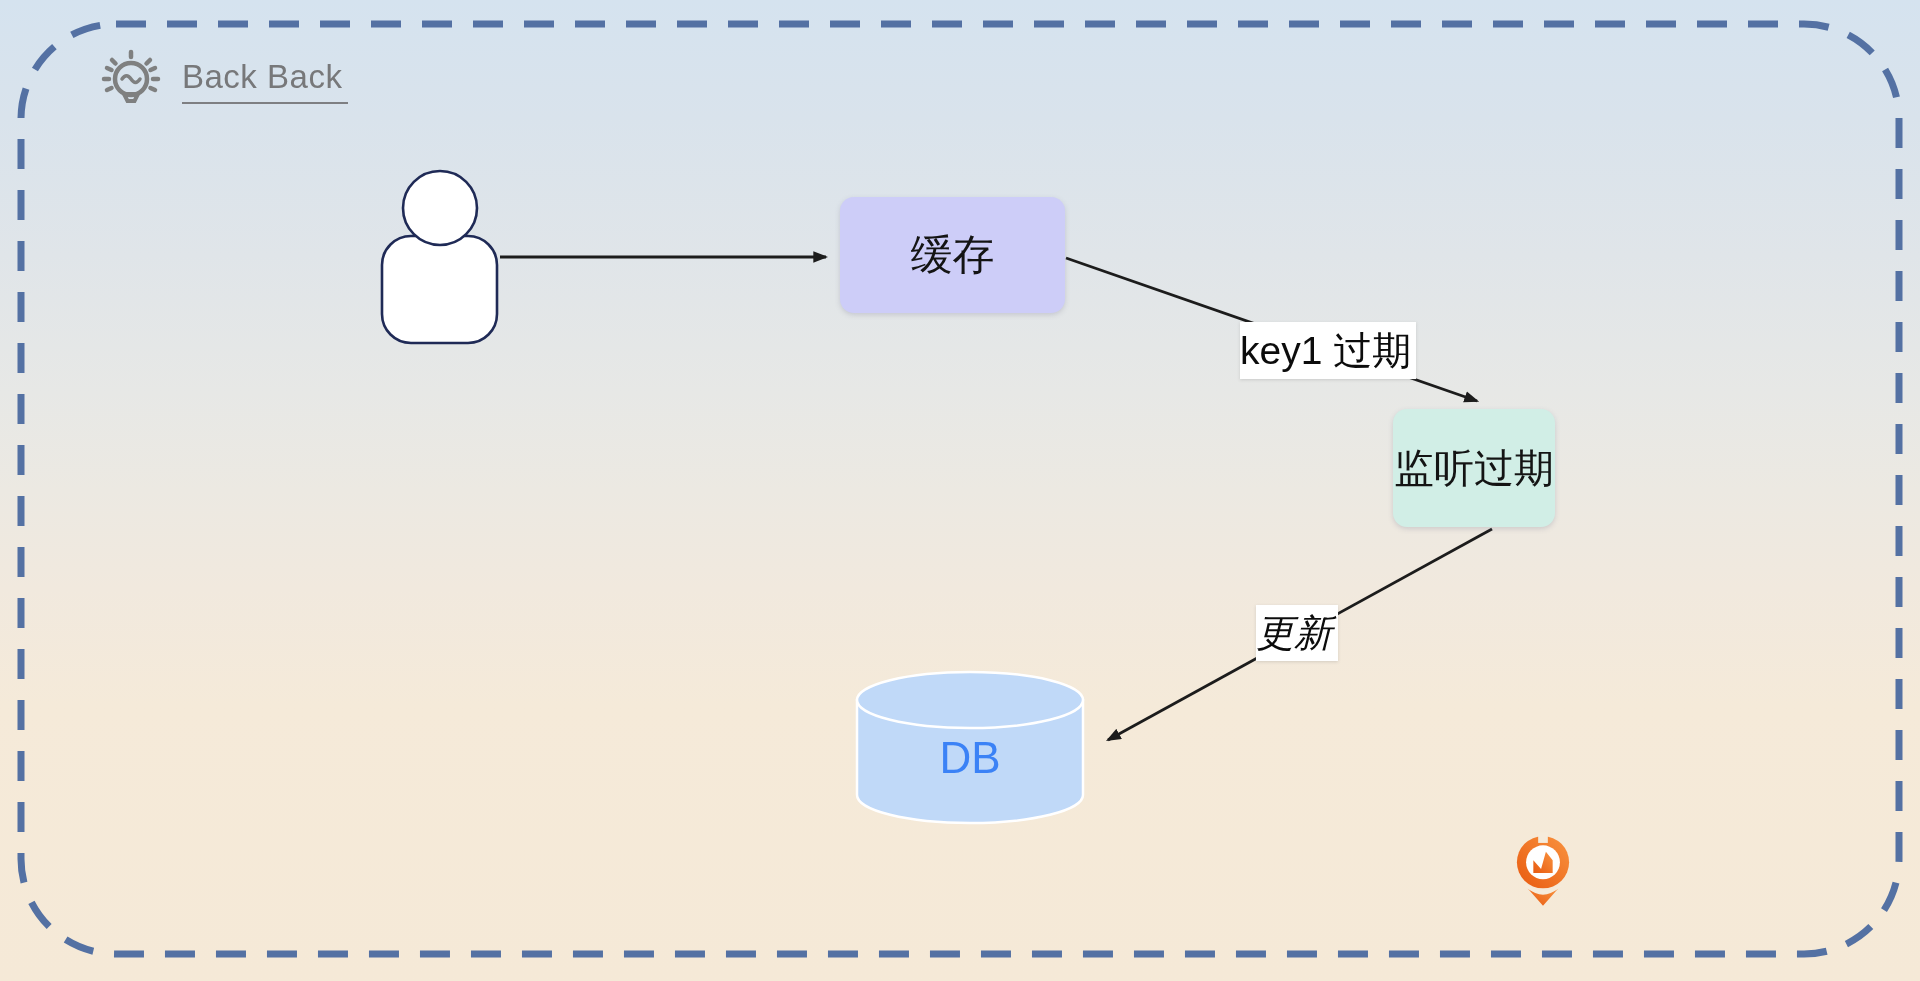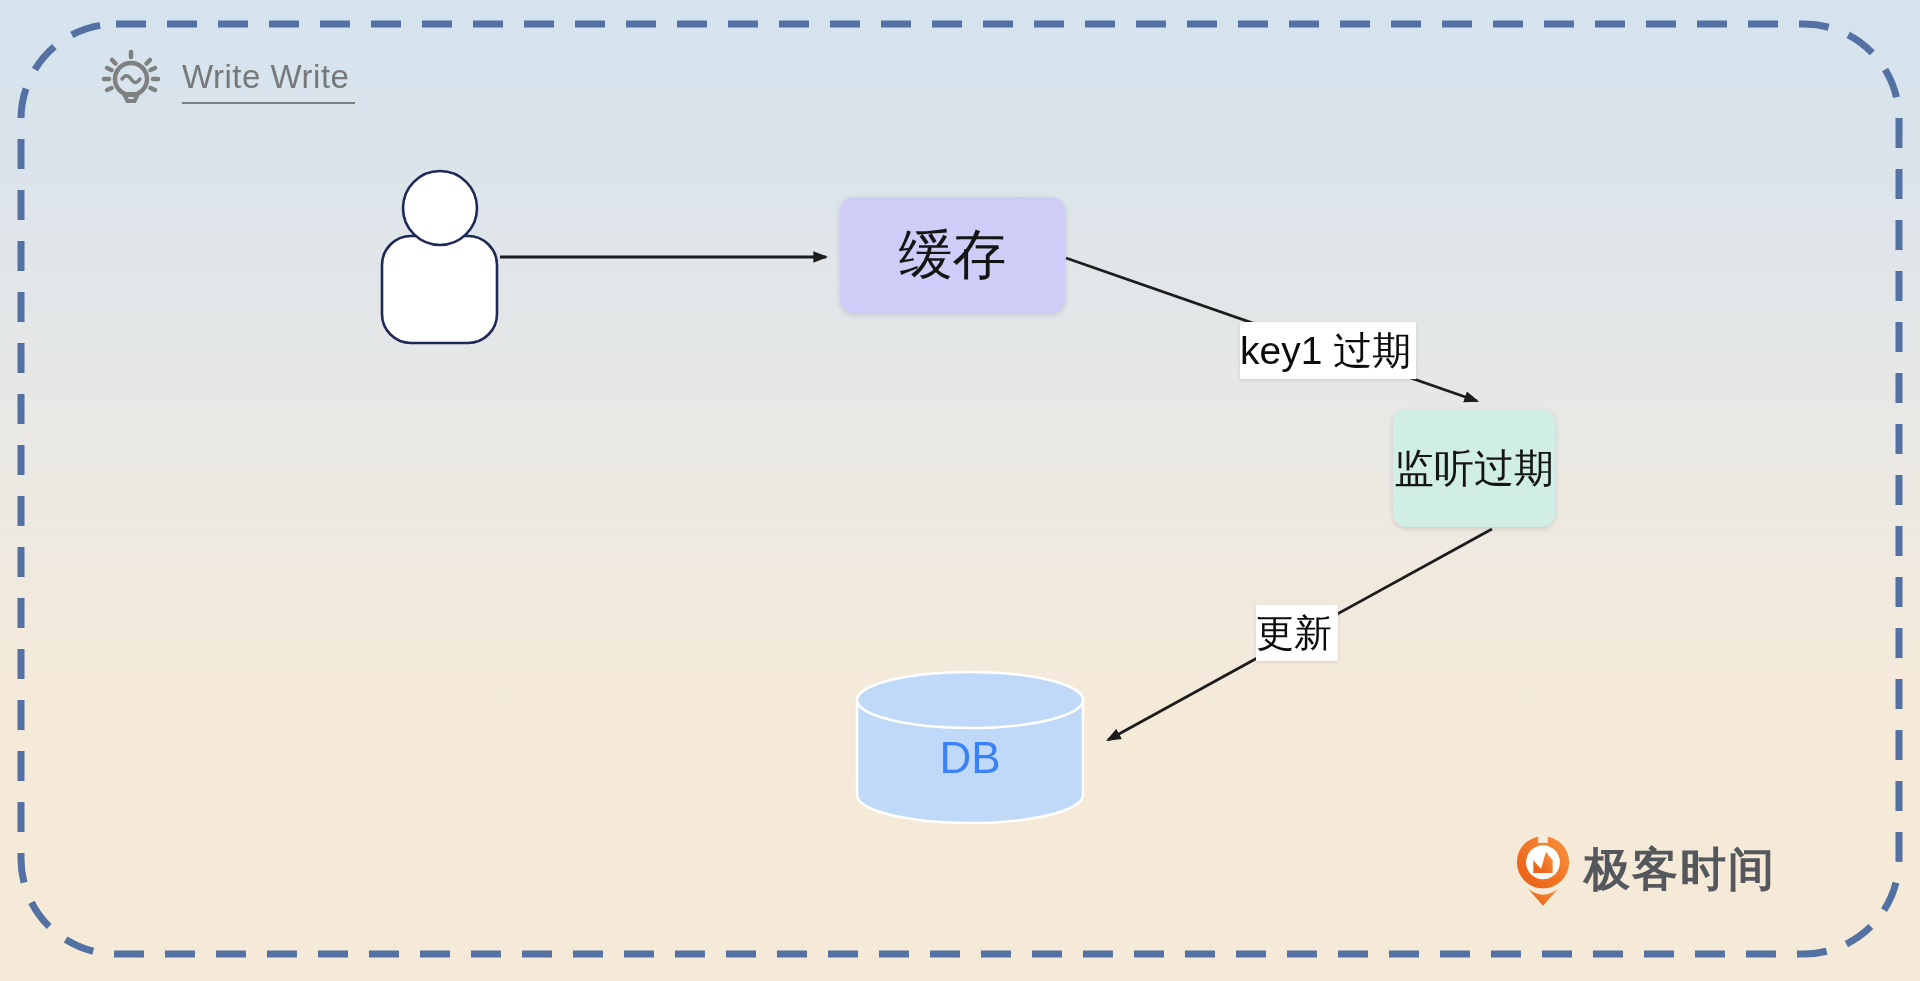--- a/index.html
+++ b/index.html
@@ -9,28 +9,28 @@
       #d5e3ef 0%, #d9e3ec 12%, #e0e5e9 26%, #e7e8e6 40%,
       #ece9e2 50%, #f1e9de 60%, #f5ead9 72%, #f5e9d7 100%);
     font-family:"Liberation Sans","DejaVu Sans",sans-serif;
   }
   #diagram-layer{position:absolute;left:0;top:0;width:1920px;height:981px;}
   .node{
     position:absolute;display:flex;align-items:center;justify-content:center;
     border-radius:14px;color:#141414;
     box-shadow:0 2px 5px rgba(110,110,140,0.25);
   }
-  #cache-node{left:840px;top:197px;width:225px;height:116px;font-size:54px;}
+  #cache-node{left:840px;top:197px;width:225px;height:116px;font-size:42px;}
   #listener-node{left:1393px;top:409px;width:162px;height:118px;font-size:40px;}
   .edge-label{
     position:absolute;display:flex;align-items:center;justify-content:flex-start;
     background:#ffffff;color:#0c0c0c;box-shadow:0 1px 3px rgba(120,120,120,0.25);
   }
   #expire-label{left:1240px;top:322px;width:176px;height:57px;font-size:39px;}
-  #update-label{left:1256px;top:605px;width:82px;height:56px;font-size:38px;}
+  #update-label{left:1256px;top:605px;width:82px;height:56px;font-size:38px;font-style:italic;}
   #db-text{
     position:absolute;left:857px;top:733px;width:226px;text-align:center;
     font-size:44px;color:#3b82f6;
   }
   #header{position:absolute;left:94px;top:44px;display:flex;align-items:center;gap:14px;}
   #page-title{
     font-size:33px;color:#77787a;border-bottom:2px solid #7e7f82;
     padding:0 6px 6px 0;letter-spacing:0.5px;
   }
   #brand{position:absolute;left:1514px;top:831px;display:flex;align-items:center;gap:12px;}
@@ -77,21 +77,21 @@
     <line x1="37" y1="8" x2="37" y2="13"></line>
     <line x1="18" y1="16" x2="21.5" y2="19.5"></line>
     <line x1="56" y1="16" x2="52.5" y2="19.5"></line>
     <line x1="10" y1="35" x2="15" y2="35"></line>
     <line x1="59" y1="35" x2="64" y2="35"></line>
     <line x1="13" y1="24" x2="17.5" y2="26"></line>
     <line x1="61" y1="24" x2="56.5" y2="26"></line>
     <line x1="13" y1="46" x2="17.5" y2="44"></line>
     <line x1="61" y1="46" x2="56.5" y2="44"></line>
   </svg>
-  <span id="page-title">Write Write</span>
+  <span id="page-title">Back Back</span>
 </div>
 
 <div id="cache-node" class="node" style="background: rgb(205, 205, 248);">
   <span>缓存</span>
 </div>
 
 <div id="listener-node" class="node" style="background: rgb(209, 238, 230);">
   <span>监听过期</span>
 </div>
 
@@ -107,14 +107,13 @@
 
 <div id="brand">
   <svg width="58" height="78" viewBox="0 0 60 80" xmlns="http://www.w3.org/2000/svg">
     <circle cx="30" cy="32" r="27" fill="url(#logo-grad)"></circle>
     <circle cx="30" cy="32" r="17.5" fill="#ffffff"></circle>
     <rect x="25" y="1" width="10" height="11" fill="#f5ebdb"></rect>
     <polygon points="20,43 20,30 28,39 33,21 40,30 40,43" fill="url(#logo-grad)"></polygon>
     <path d="M14,59 Q30,72 46,59 L30,77 Z" fill="url(#logo-grad)"></path>
     <path d="M12,56 Q30,70 48,56" stroke="#f5ebdb" stroke-width="3" fill="none"></path>
   </svg>
-  <span id="brand-text">极客时间</span>
 </div>
 
 </body></html>

